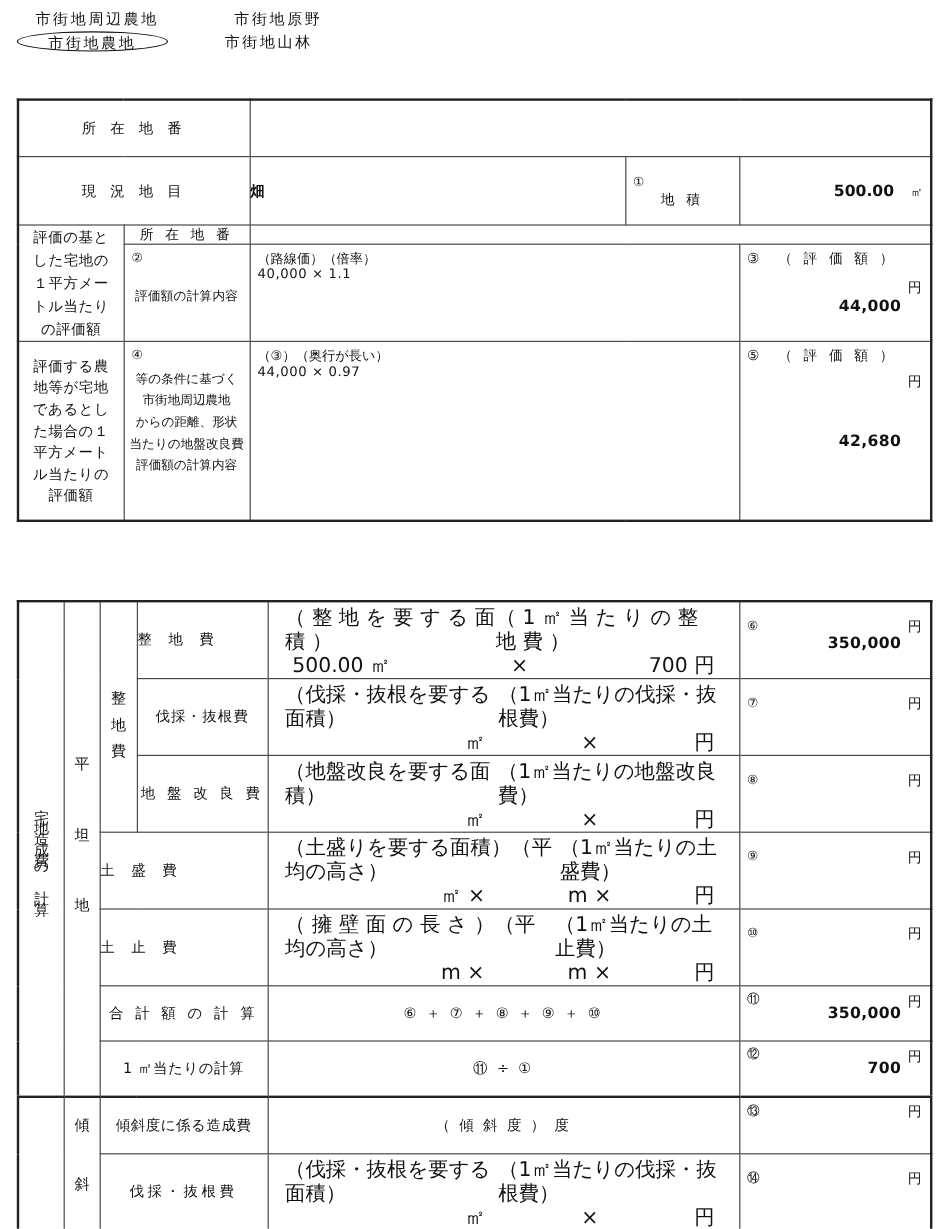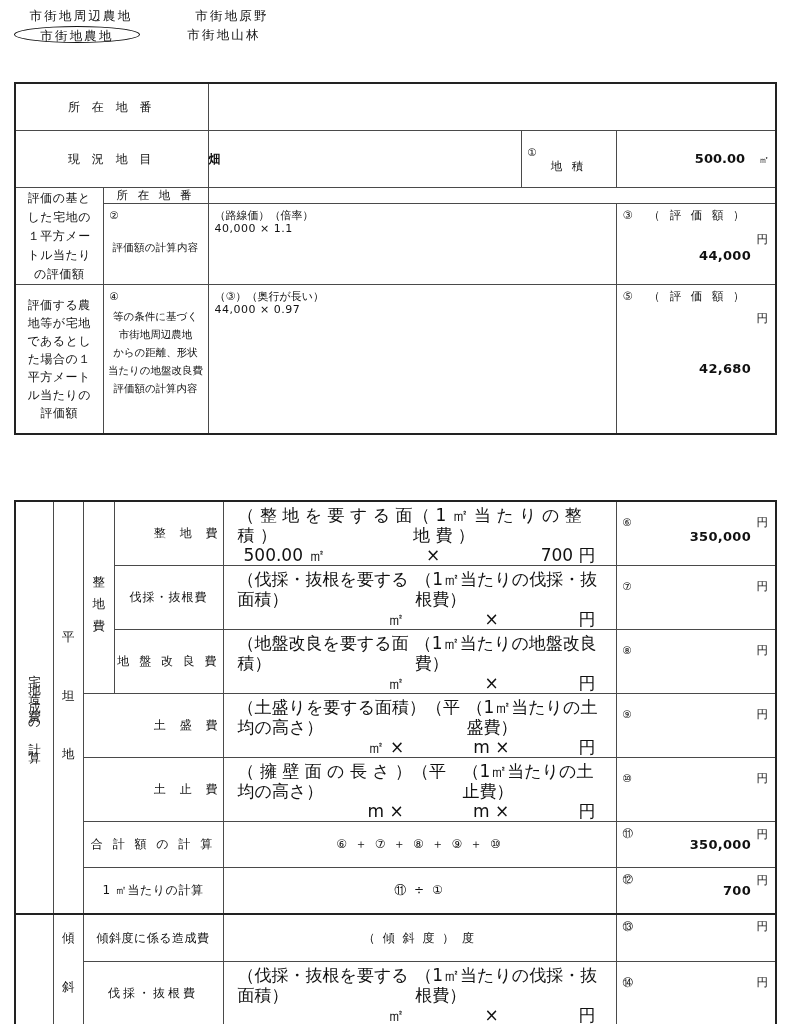--- a/index.html
+++ b/index.html
@@ -176,21 +176,21 @@
     line-height: 1;
     white-space: nowrap;
   }
   .vert-wrap {
     display: flex;
     align-items: center;
     justify-content: center;
     height: 100%;
   }
   .row-label {
-    text-align: right;
+    text-align: left;
     font-size: 12px;
     letter-spacing: 5px;
     padding-left: 5px;
   }
   .row-label-tight {
     text-align: center;
     font-size: 12px;
     letter-spacing: 1px;
   }
   .row-label-small {

